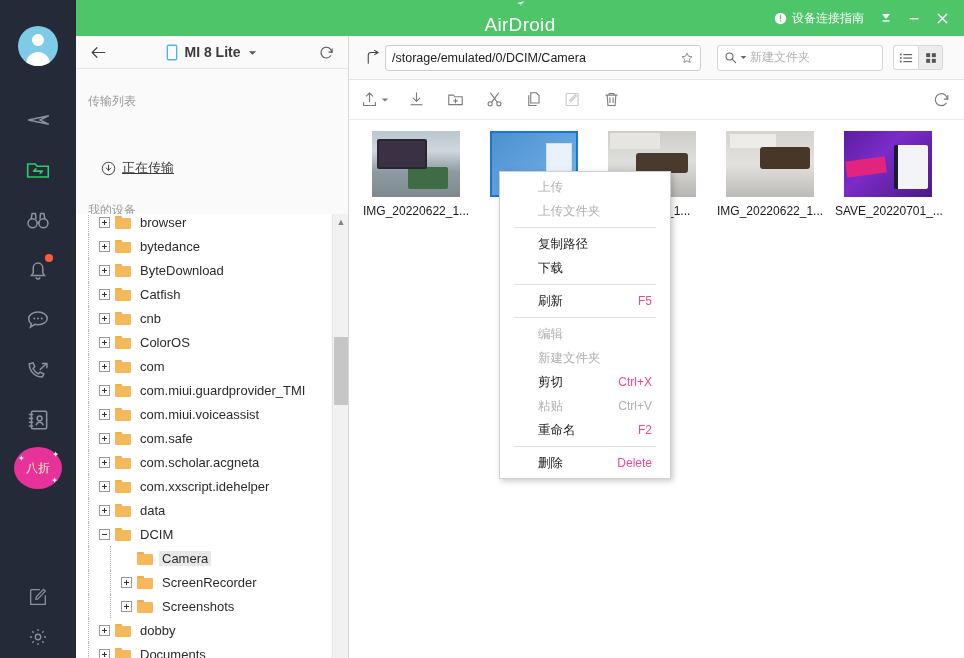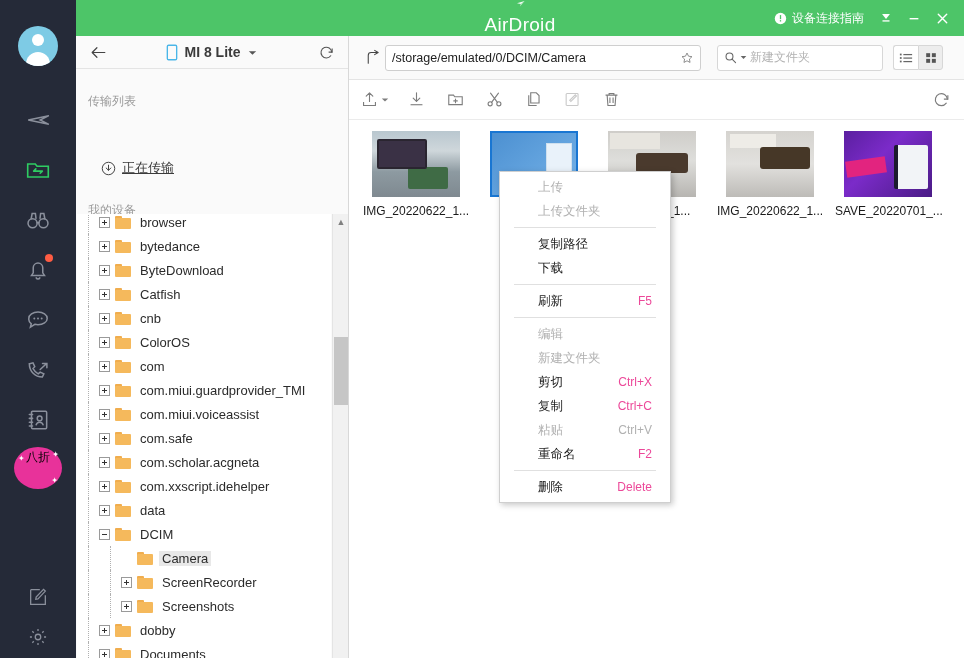--- a/index.html
+++ b/index.html
@@ -50,22 +50,22 @@
     background: #ff5c43;
   }
   .promo {
     position: absolute; left: 16px;
     width: 44px; height: 44px;
     display: flex; align-items: center; justify-content: center;
   }
   .promo .burst {
     width: 55px; height: 38px; border-radius: 50%;
     background: #e8329a;
-    display: flex; justify-content: center;
-    color: #000000; font-size: 12px; letter-spacing: 0px;
+    display: flex; align-items: center; justify-content: center;
+    color: #fef9c3; font-size: 12px; letter-spacing: 0px;
     box-shadow: 0 0 0 2px #e8329a;
   }
   .promo .spark { position: absolute; color: #fff; font-size: 8px; }
 
   
   #titlebar {
     position: absolute; left: 76px; top: 0;
     width: 888px; height: 36px;
     background: #4dc568;
     color: #fff;
@@ -795,24 +795,20 @@
       <div class="mi disabled">
         <span class="mlabel">编辑</span>
       </div>
       <div class="mi disabled">
         <span class="mlabel">新建文件夹</span>
       </div>
       <div class="mi">
         <span class="mlabel">剪切</span>
         <span class="macc">Ctrl+X</span>
       </div>
-      <div class="mi">
-        <span class="mlabel">复制</span>
-        <span class="macc">Ctrl+C</span>
-      </div>
       <div class="mi disabled">
         <span class="mlabel">粘贴</span>
         <span class="macc">Ctrl+V</span>
       </div>
       <div class="mi">
         <span class="mlabel">重命名</span>
         <span class="macc">F2</span>
       </div>
       <div class="msep"></div>
       <div class="mi">

